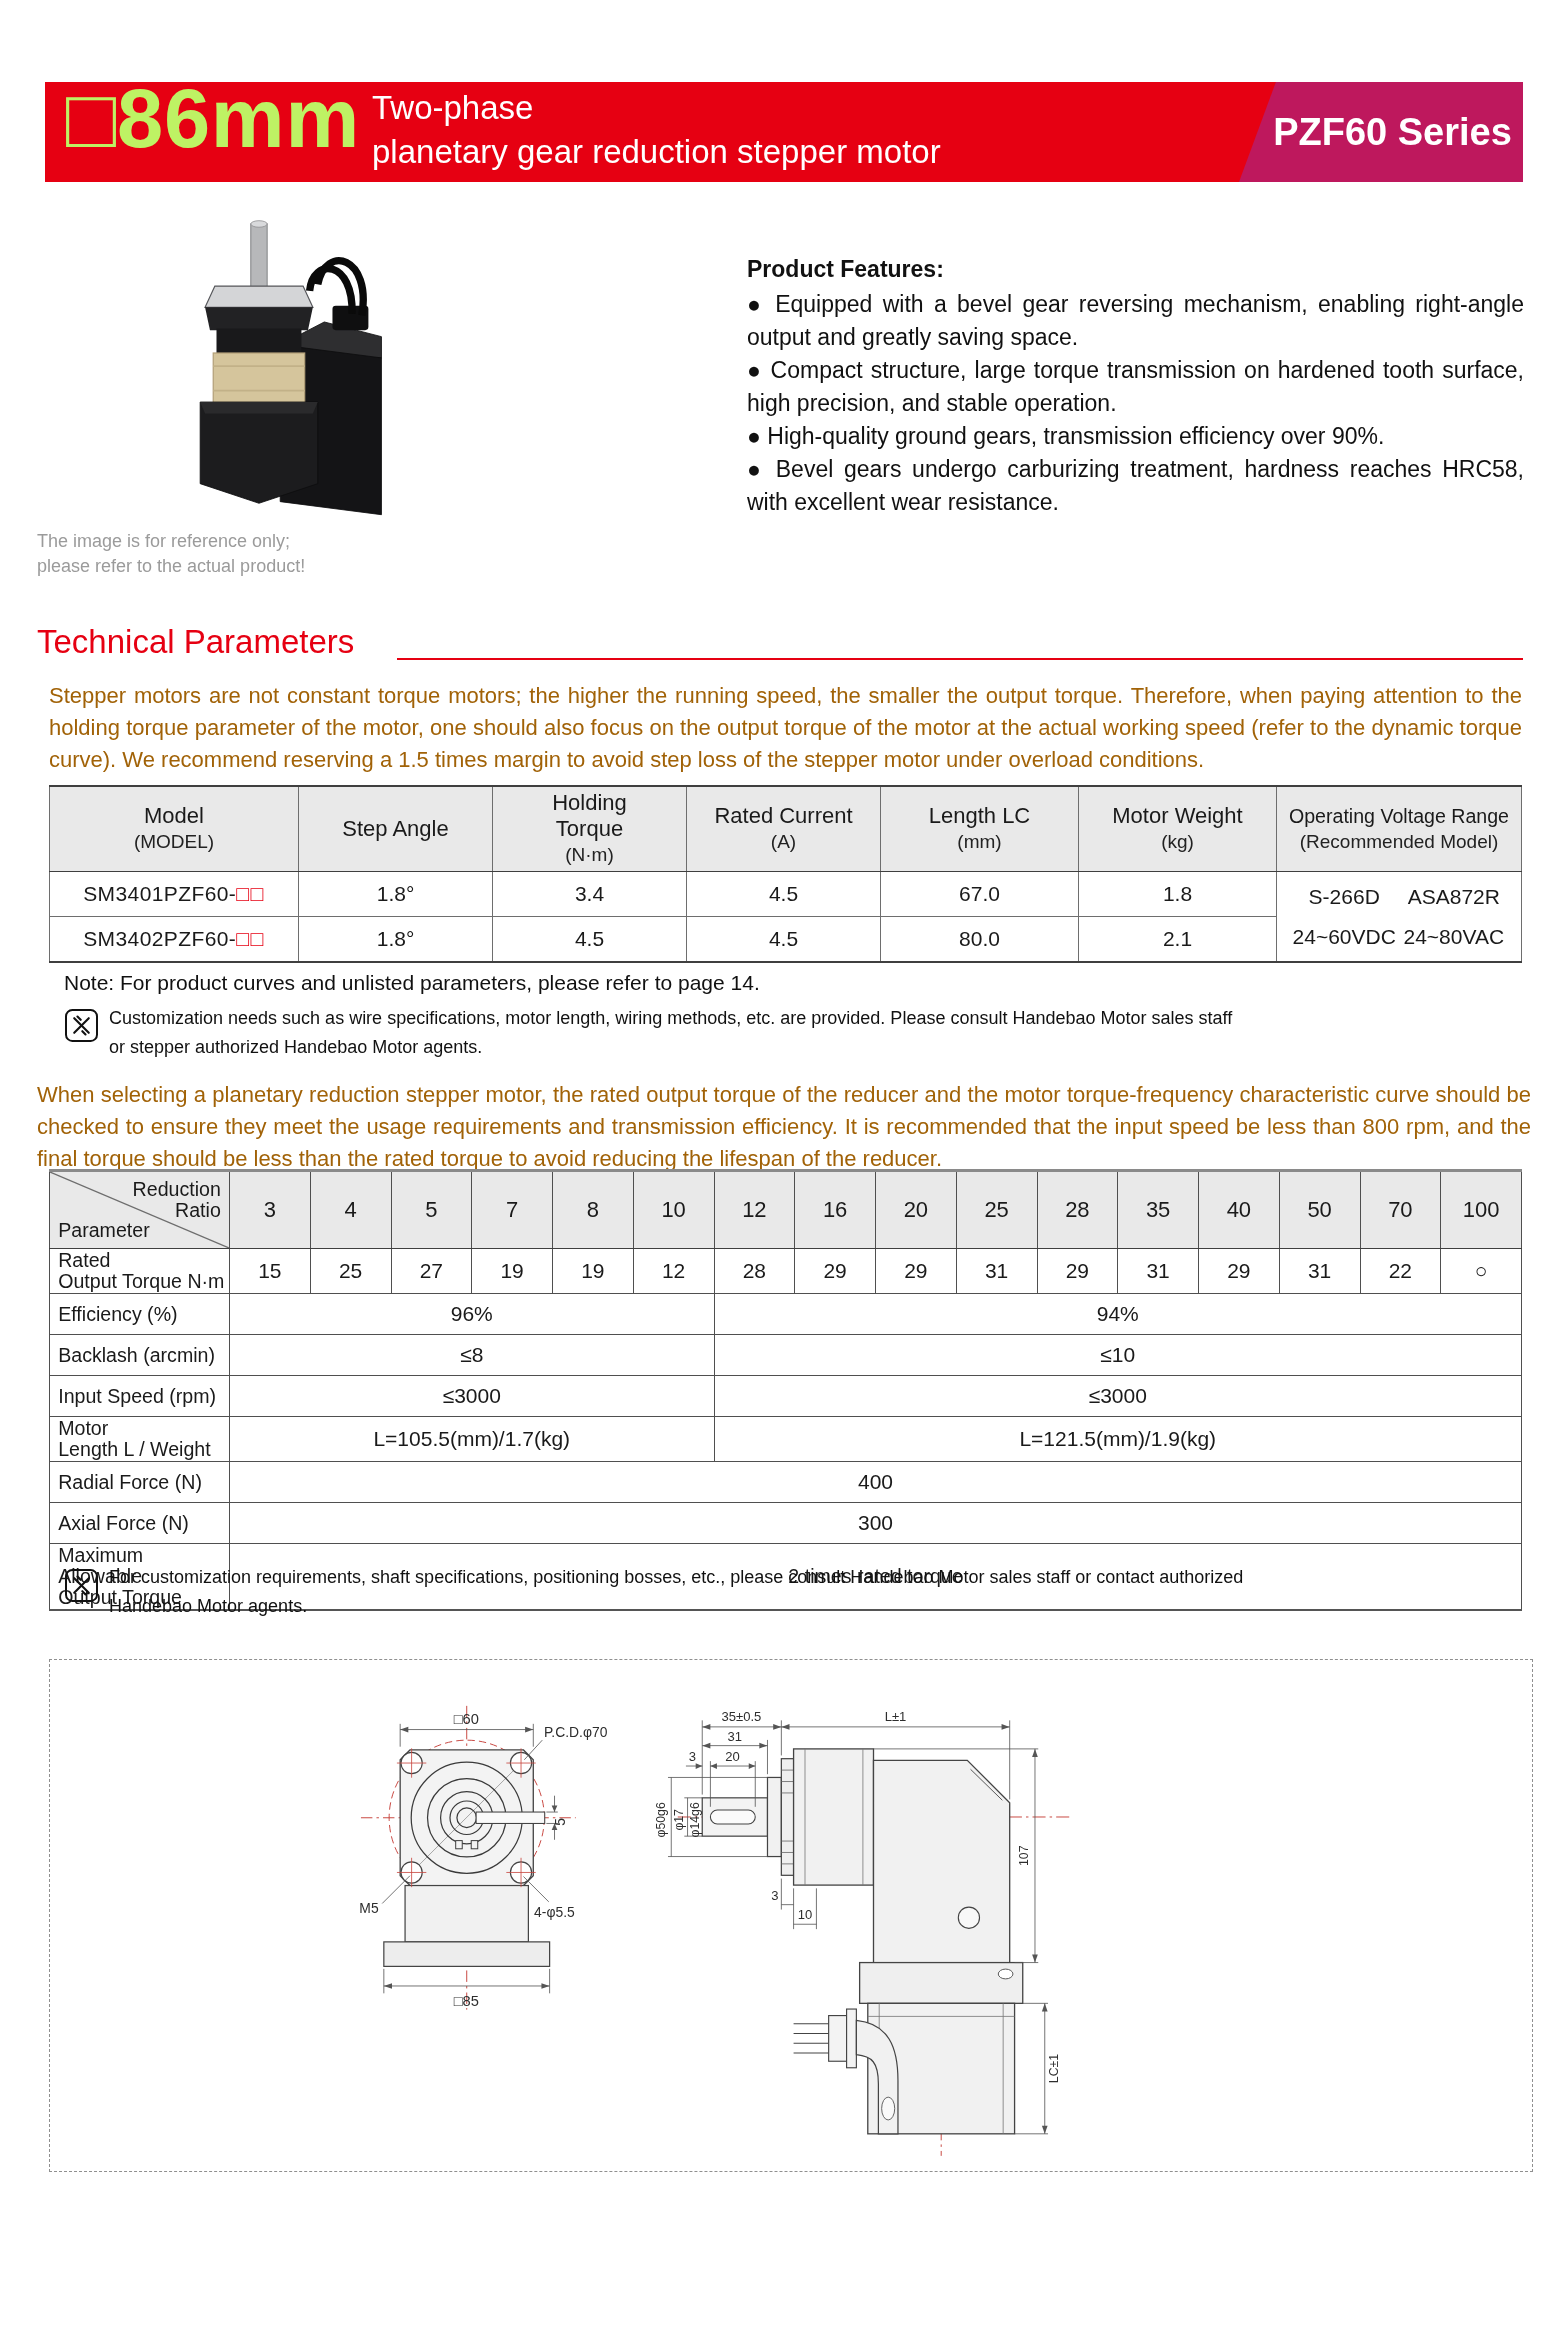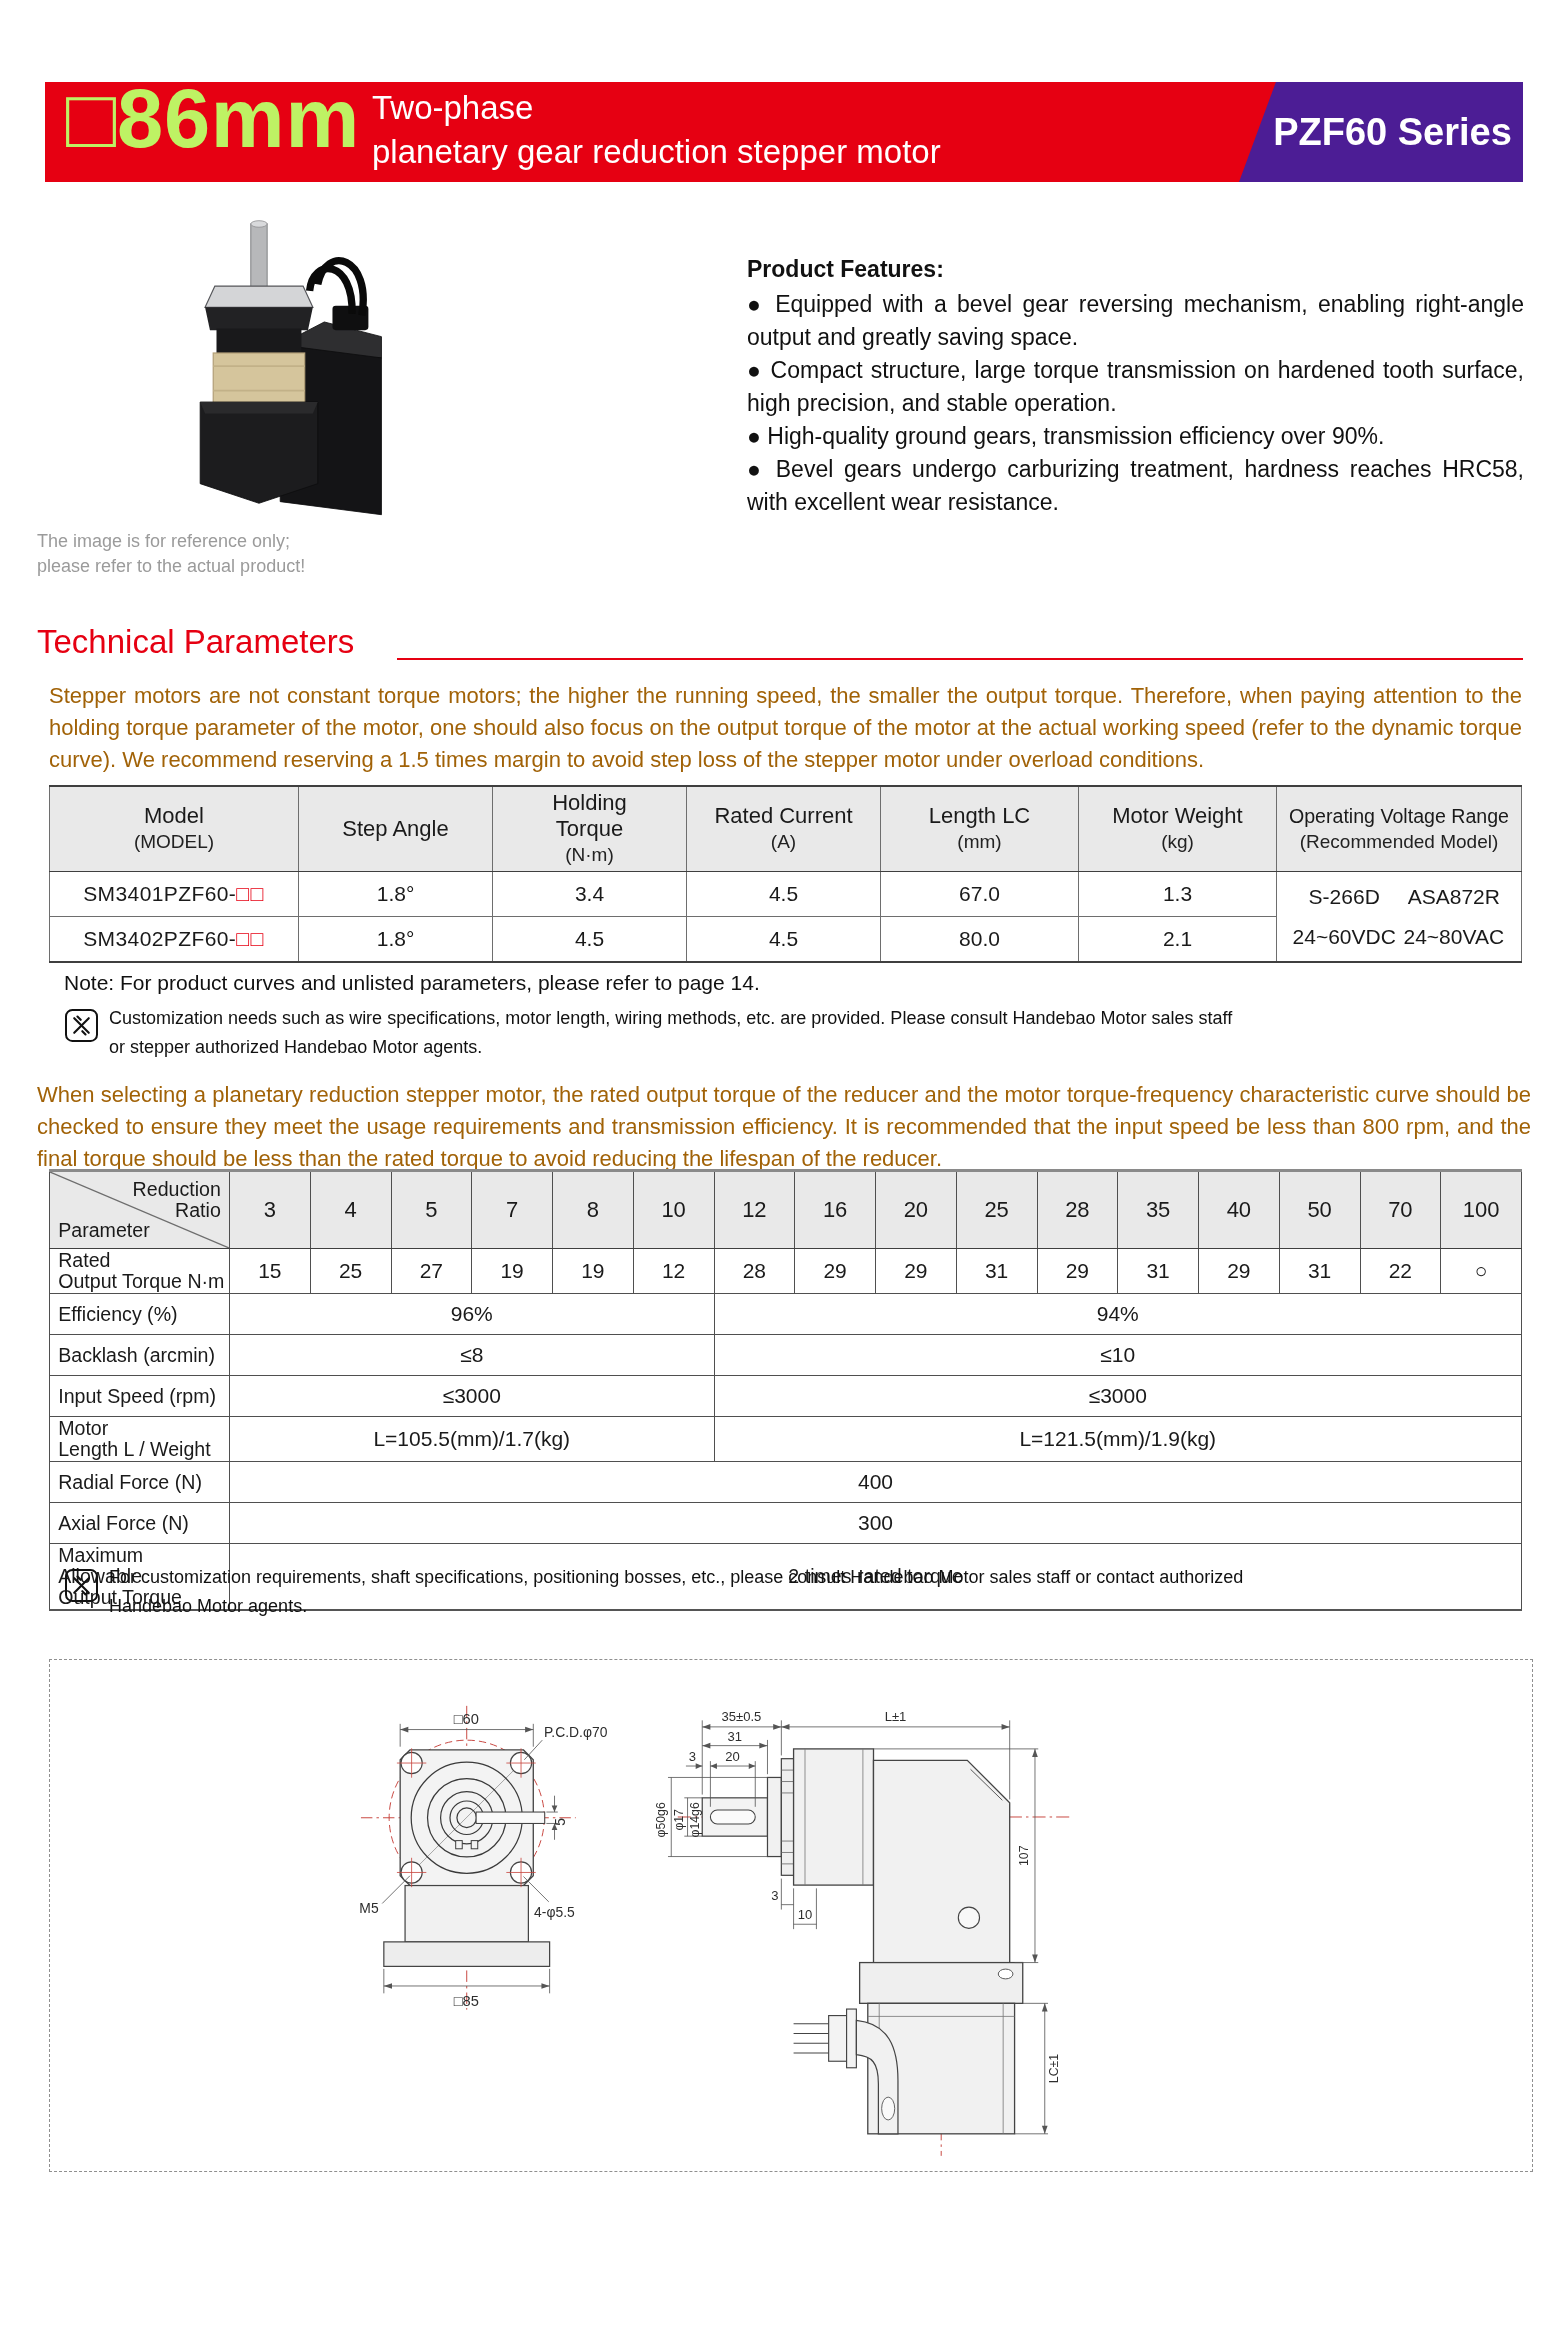--- a/index.html
+++ b/index.html
@@ -5,21 +5,21 @@
   html,body{margin:0;padding:0;background:#ffffff;}
   body{font-family:"Liberation Sans","DejaVu Sans",sans-serif;color:#1a1a1a;}
   #page{position:relative;width:1567px;height:2342px;background:#fff;overflow:hidden;}
 
   
   .banner{position:absolute;left:45px;top:82px;width:1478px;height:100px;background:#e60012;}
   .banner-size{position:absolute;left:21px;top:-11.4px;font-size:83px;font-weight:700;color:#bef264;letter-spacing:0.8px;}
   .banner-sub{position:absolute;left:327px;top:4.9px;color:#fff;}
   .banner-sub .l1{font-size:33px;line-height:42px;}
   .banner-sub .l2{font-size:33px;line-height:46px;}
-  .banner-series{position:absolute;right:0;top:0;width:284px;height:100px;background:#4c1d95;
+  .banner-series{position:absolute;right:0;top:0;width:284px;height:100px;background:#be185d;
     clip-path:polygon(13% 0,100% 0,100% 100%,0 100%);display:flex;align-items:center;justify-content:center;}
   .banner-series span{font-size:38px;font-weight:700;color:#fff;padding-left:23px;}
 
   
   .hero-photo{position:absolute;left:143px;top:214px;}
   .photo-caption{position:absolute;left:37px;top:529px;font-size:18px;line-height:25px;color:#9b9b9b;}
   .features{position:absolute;left:747px;top:253px;width:777px;font-size:23px;line-height:33px;text-align:justify;color:#111;}
   .features .f-title{font-weight:700;margin-bottom:1.6px;}
   .features p{margin:0;}
 
@@ -164,21 +164,21 @@
           </th>
       </tr>
     </thead>
     <tbody>
       <tr>
         <td class="model-cell"><span>SM3401PZF60-</span><span class="red-sq">□□</span></td>
         <td>1.8°</td>
         <td>3.4</td>
         <td>4.5</td>
         <td>67.0</td>
-        <td>1.3</td>
+        <td>1.8</td>
         <td rowspan="2">
           <div class="volt-grid">
             <span>S-266D</span>
             <span>ASA872R</span>
             <span>24~60VDC</span>
             <span>24~80VAC</span>
           </div>
         </td>
       </tr>
       <tr>

